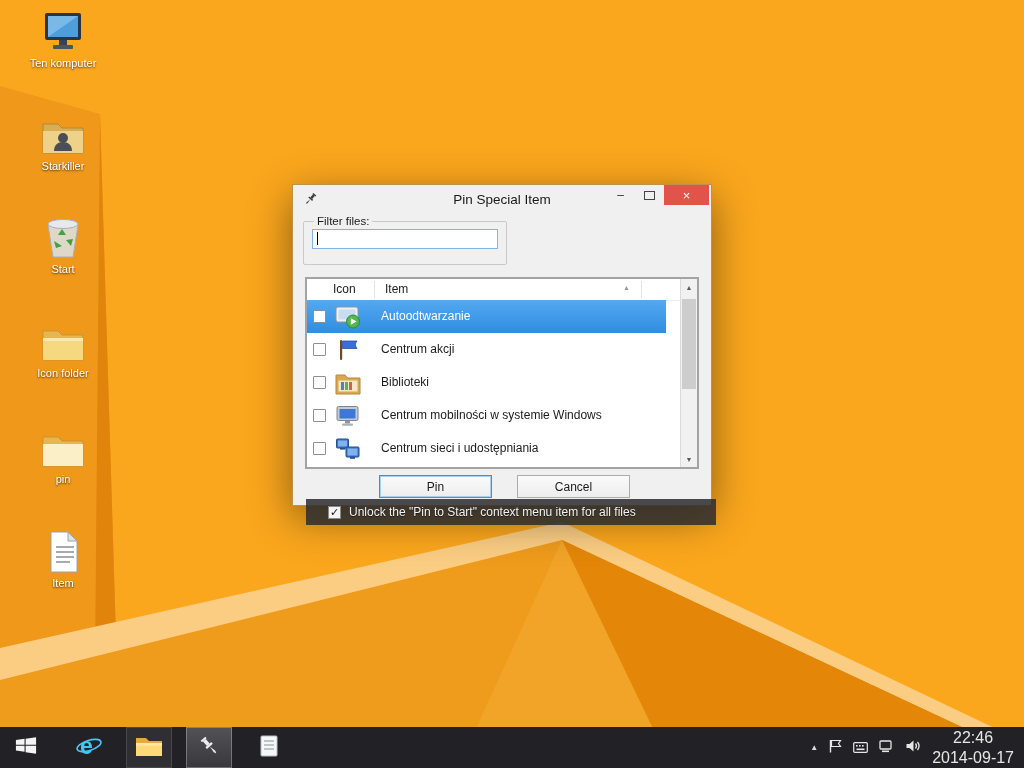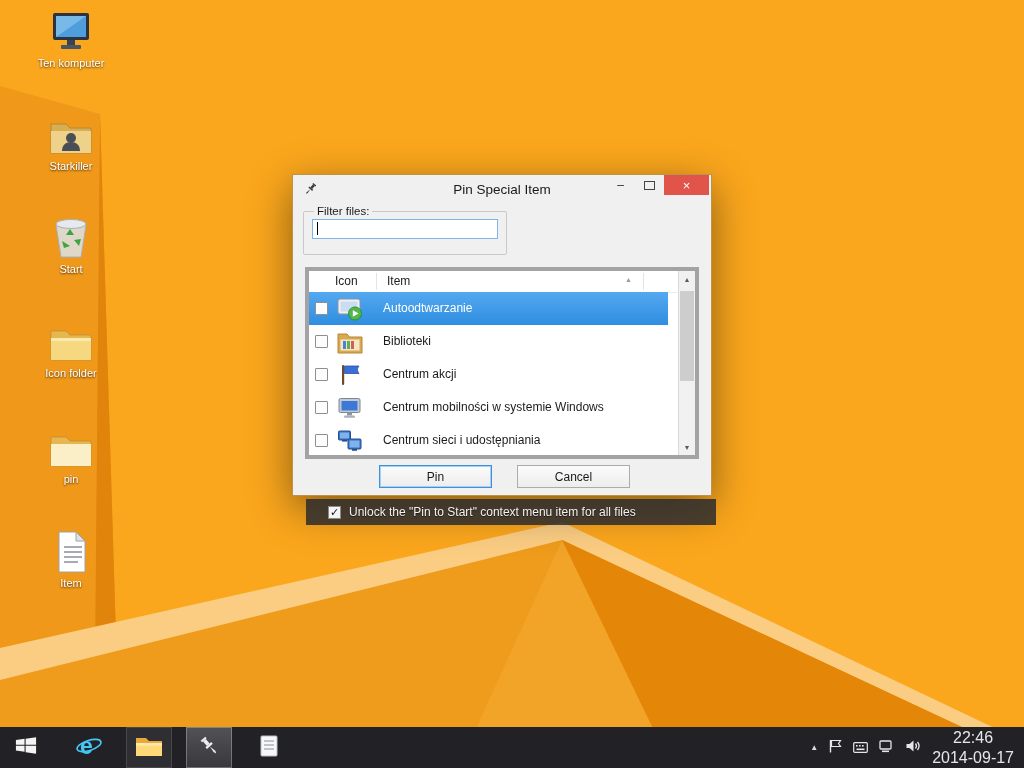--- a/index.html
+++ b/index.html
@@ -3,28 +3,28 @@
 <meta charset="utf-8">
 <style>
   html,body{margin:0;padding:0;}
   body{width:1024px;height:768px;position:relative;overflow:hidden;
        font-family:"Liberation Sans",sans-serif;background:#FBA71D;}
 
   
   .wallpaper{position:absolute;inset:0;}
 
   
-  .desktop-icon{position:absolute;left:24px;width:94px;display:flex;flex-direction:column;
+  .desktop-icon{position:absolute;left:16px;width:94px;display:flex;flex-direction:column;
                 align-items:center;gap:3px;cursor:default;}
   .desktop-icon .ico{height:46px;display:flex;align-items:flex-end;justify-content:center;}
   .desktop-icon .lbl{color:#fff;font-size:11px;text-align:center;line-height:1.15;
                      text-shadow:0 1px 2px rgba(0,0,0,.75);}
 
   
-  .dialog{position:absolute;left:292px;top:174px;width:420px;height:322px;background:#F0F0F0;
+  .dialog{position:absolute;left:292px;top:184px;width:420px;height:322px;background:#F0F0F0;
           border:1px solid #BE9349;box-shadow:0 12px 40px rgba(0,0,0,.45);box-sizing:border-box;}
   .titlebar{height:28px;position:relative;display:flex;align-items:center;}
   .titlebar .pinicon{position:absolute;left:10px;top:6px;}
   .titlebar .title{flex:1;text-align:center;font-size:13.5px;color:#1a1a1a;}
   .caption-buttons{position:absolute;right:2px;top:0;display:flex;height:20px;}
   .cap-btn{height:20px;display:flex;align-items:center;justify-content:center;
            font-size:12px;color:#333;cursor:default;}
   .cap-min,.cap-max{width:29px;background:#F0F0F0;}
   .max-box{width:9px;height:7px;border:1px solid #444;display:block;}
   .cap-close{width:45px;background:#E0544A;color:#fff;font-size:13px;}
@@ -35,21 +35,21 @@
   .filter-group legend{font-size:11.5px;color:#1a1a1a;padding:0 3px;margin-left:2px;}
   .filter-input-wrap{position:relative;}
   .filter-input{width:178px;height:18px;border:1px solid #7EB4EA;background:#fff;
                 font-size:12px;padding:0 3px;outline:none;}
   .caret{position:absolute;left:5px;top:3px;width:1px;height:13px;background:#000;
          animation:blink 1.1s steps(1) infinite;}
   @keyframes blink{50%{opacity:0;}}
 
   
   .listview{position:absolute;left:12px;top:92px;width:394px;height:192px;background:#fff;
-            border:4px solid #a3a3a3;box-sizing:border-box;}
+            border:2px solid #a3a3a3;box-sizing:border-box;}
   .lv-header{position:relative;height:21px;border-bottom:1px solid #ECECEC;font-size:12px;color:#222;}
   .lv-header .hcol-icon{position:absolute;left:26px;top:3px;}
   .lv-header .hcol-item{position:absolute;left:78px;top:3px;}
   .lv-header .hsep1{position:absolute;left:67px;top:2px;bottom:2px;width:1px;background:#E4E4E4;}
   .lv-header .hsep2{position:absolute;left:334px;top:2px;bottom:2px;width:1px;background:#E4E4E4;}
   .lv-sort{position:absolute;left:316px;top:5px;font-size:7px;color:#9a9a9a;}
   .lv-rows{position:absolute;left:0;top:21px;right:17px;bottom:0;overflow:hidden;}
   .lv-row{position:relative;height:33px;width:335px;}
   .lv-row.selected{background:linear-gradient(#54A8F0,#2F8EE0);padding-left:24px;}
   .lv-row .cbx{position:absolute;left:6px;top:10px;width:13px;height:13px;background:#FDFDFD;
@@ -241,40 +241,40 @@
             <circle cx="18" cy="16.5" r="6.5" fill="#52B84D" stroke="#2F8F2F"></circle>
             <path d="M15.8 13.2 L21.6 16.5 L15.8 19.8 Z" fill="#fff"></path>
           </svg>
         </span>
         <span class="rlbl">Autoodtwarzanie</span>
       </div>
 
       <div class="lv-row">
         <span class="cbx"></span>
         <span class="rico">
+          <svg width="24" height="24" viewBox="0 0 24 24">
+            <rect x="4" y="2" width="2.2" height="20" rx="1" fill="#6E4A26"></rect>
+            <path d="M6.5 3 H21 C19 5.5 19 7.5 21 10.5 H6.5 Z" fill="#3A6FD8" stroke="#2B52A8" stroke-width="0.8"></path>
+          </svg>
+        </span>
+        <span class="rlbl">Centrum akcji</span>
+      </div>
+
+      <div class="lv-row">
+        <span class="cbx"></span>
+        <span class="rico">
           <svg width="26" height="24" viewBox="0 0 26 24">
             <path d="M1 4 h9 l2.5 3 H25 v16 H1 z" fill="#D8A94E" stroke="#B5883A"></path>
             <rect x="3.5" y="9.5" width="19" height="11" fill="#F4E7C8"></rect>
             <rect x="6" y="11" width="3" height="8" fill="#4F7FD0"></rect>
             <rect x="10" y="11" width="3" height="8" fill="#58B058"></rect>
             <rect x="14" y="11" width="3" height="8" fill="#D06050"></rect>
           </svg>
         </span>
         <span class="rlbl">Biblioteki</span>
-      </div>
-
-      <div class="lv-row">
-        <span class="cbx"></span>
-        <span class="rico">
-          <svg width="24" height="24" viewBox="0 0 24 24">
-            <rect x="4" y="2" width="2.2" height="20" rx="1" fill="#6E4A26"></rect>
-            <path d="M6.5 3 H21 C19 5.5 19 7.5 21 10.5 H6.5 Z" fill="#3A6FD8" stroke="#2B52A8" stroke-width="0.8"></path>
-          </svg>
-        </span>
-        <span class="rlbl">Centrum akcji</span>
       </div>
 
       <div class="lv-row">
         <span class="cbx"></span>
         <span class="rico">
           <svg width="26" height="24" viewBox="0 0 26 24">
             <rect x="2" y="2.5" width="21" height="14" rx="1.5" fill="#C2CAD4" stroke="#7C8794"></rect>
             <rect x="4.5" y="5" width="16" height="9.5" fill="#3E78D6"></rect>
             <rect x="10" y="16.5" width="5" height="3" fill="#8C95A1"></rect>
             <rect x="7" y="19.5" width="11" height="2.2" rx="1" fill="#A9B1BB"></rect>

